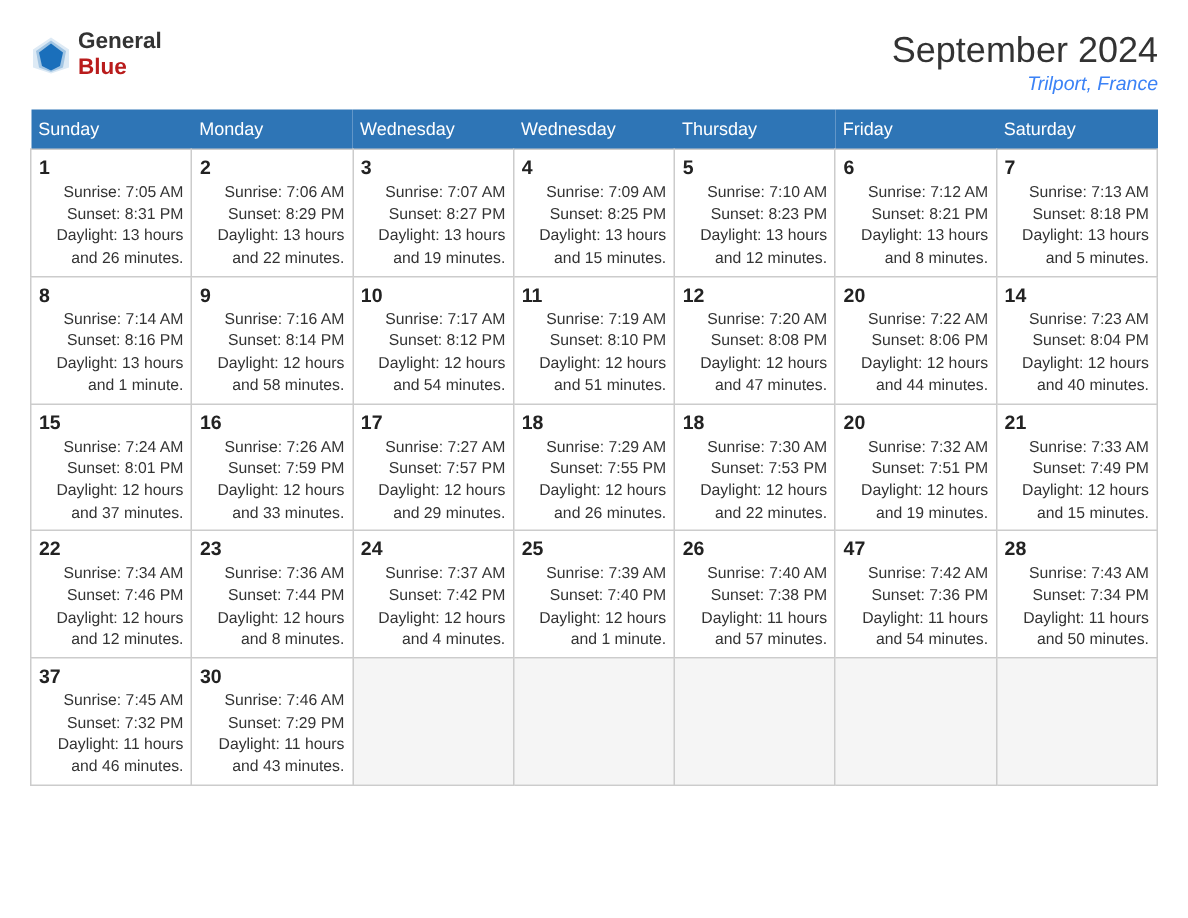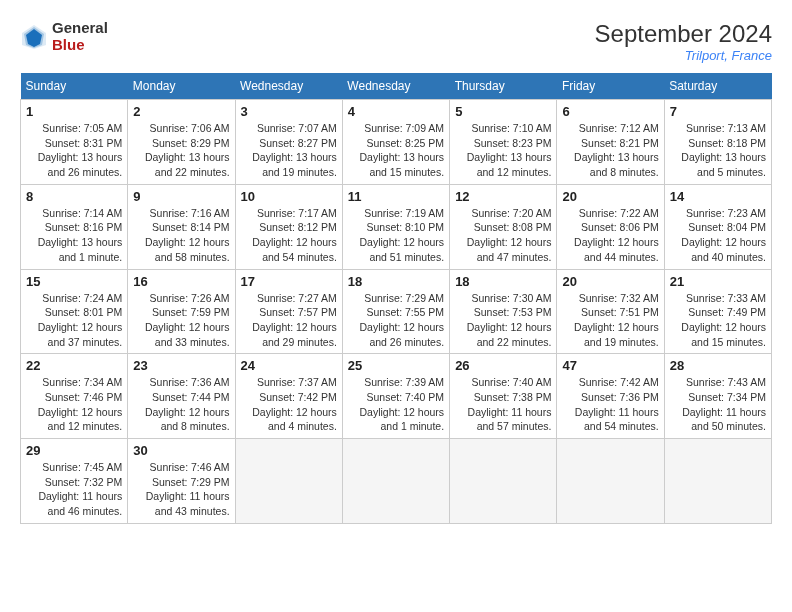--- a/index.html
+++ b/index.html
@@ -346,21 +346,21 @@
           <span class="day-num">28</span>
         <div class="day-info">
           Sunrise: 7:43 AM<br>
           Sunset: 7:34 PM<br>
           Daylight: 11 hours and 50 minutes.
         </div>
         </td>
       </tr>
       <tr>
         <td>
-          <span class="day-num">29</span>
+          <span class="day-num">37</span>
         <div class="day-info">
           Sunrise: 7:45 AM<br>
           Sunset: 7:32 PM<br>
           Daylight: 11 hours and 46 minutes.
         </div>
         </td>
         <td>
           <span class="day-num">30</span>
         <div class="day-info">
           Sunrise: 7:46 AM<br>

